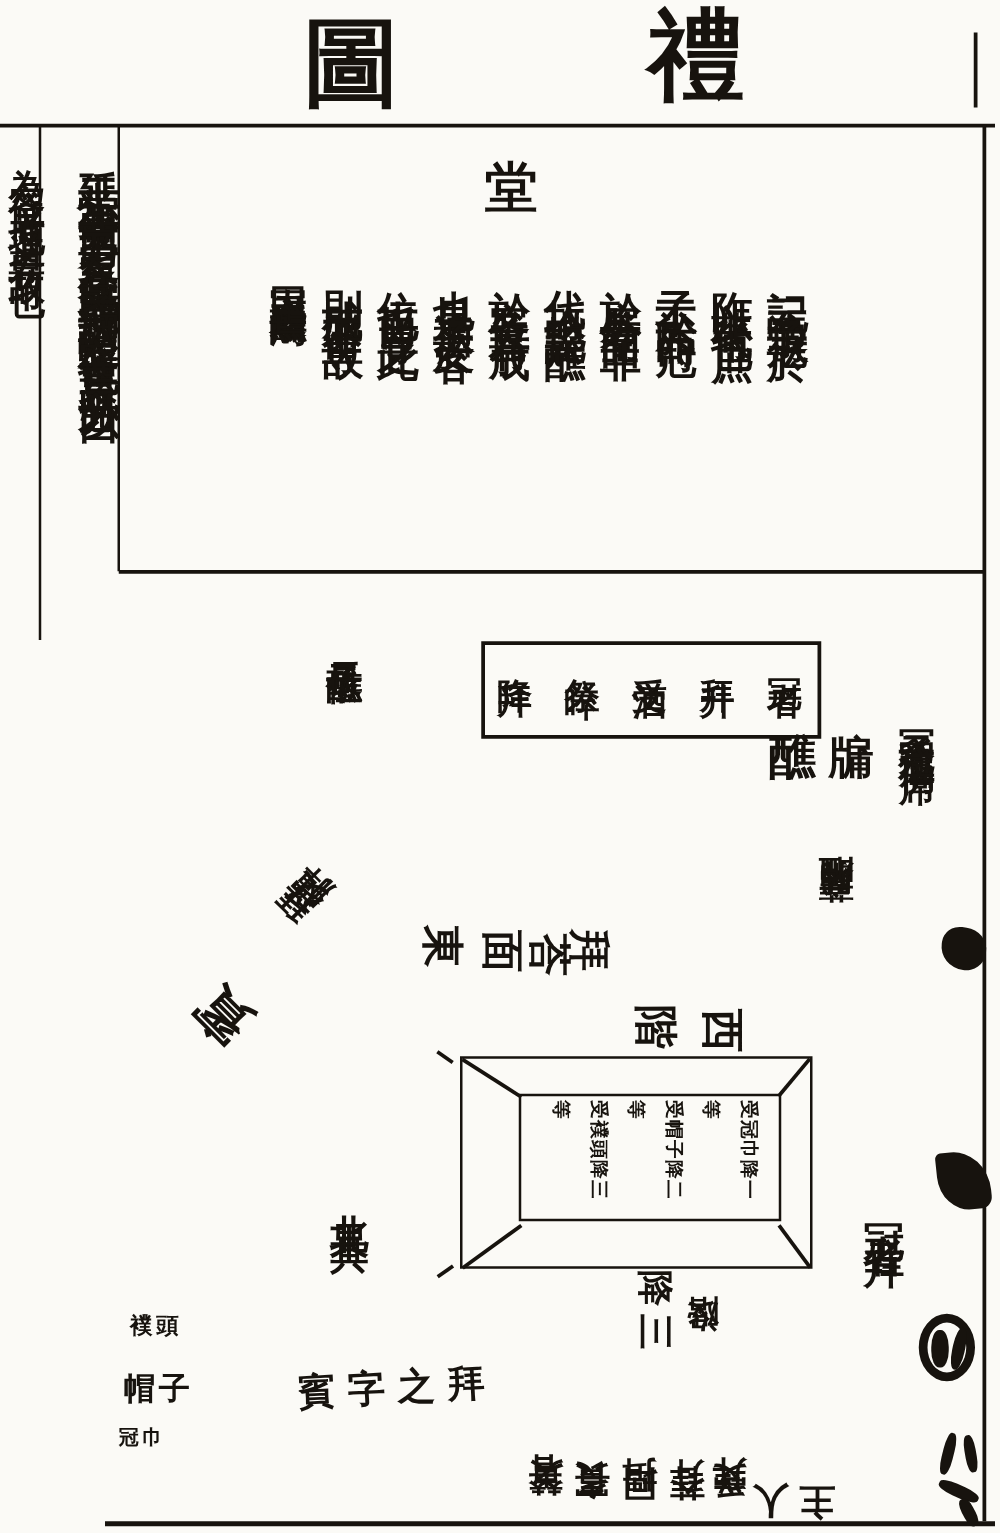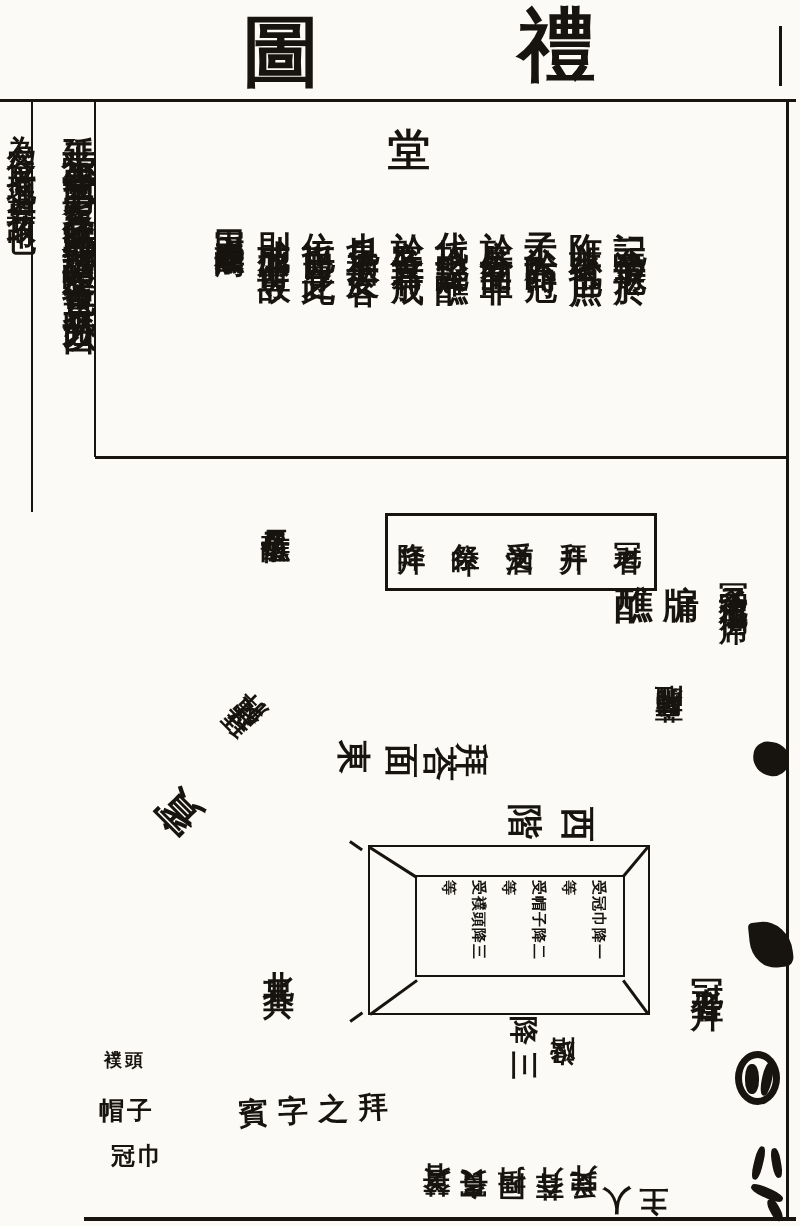--- a/index.html
+++ b/index.html
@@ -105,21 +105,21 @@
 <div class="abs v flip" style="left:546px;top:1022px;font-size:25px;letter-spacing:4px;height:64px;">沒階</div>
 
 <div class="abs v" style="left:684px;top:952px;font-size:33px;letter-spacing:10px;height:134px;">冠者拜</div>
 
 <div class="abs v" style="left:258px;top:946px;font-size:31px;letter-spacing:9px;height:124px;">北果具</div>
 
 <div class="abs" style="left:238px;top:1090px;font-size:30px;letter-spacing:10px;transform:rotate(-3deg);">賓字之拜</div>
 
 <div class="abs" style="left:104px;top:1048px;font-size:18px;letter-spacing:3px;">襆頭</div>
 <div class="abs" style="left:99px;top:1094px;font-size:25px;letter-spacing:3px;">帽子</div>
-<div class="abs" style="left:111px;top:1140px;font-size:24px;letter-spacing:3px;">冠巾</div>
+<div class="abs" style="left:95px;top:1140px;font-size:16px;letter-spacing:3px;">冠巾</div>
 
 <div class="abs v flip" style="left:418px;top:1144px;height:76px;">
   <span class="botcol">賛者</span>
 </div>
 <div class="abs v flip" style="left:455px;top:1148px;height:76px;">
   <span class="botcol">賓長</span>
 </div>
 <div class="abs v flip" style="left:493px;top:1146px;height:76px;">
   <span class="botcol">回揖</span>
 </div>

